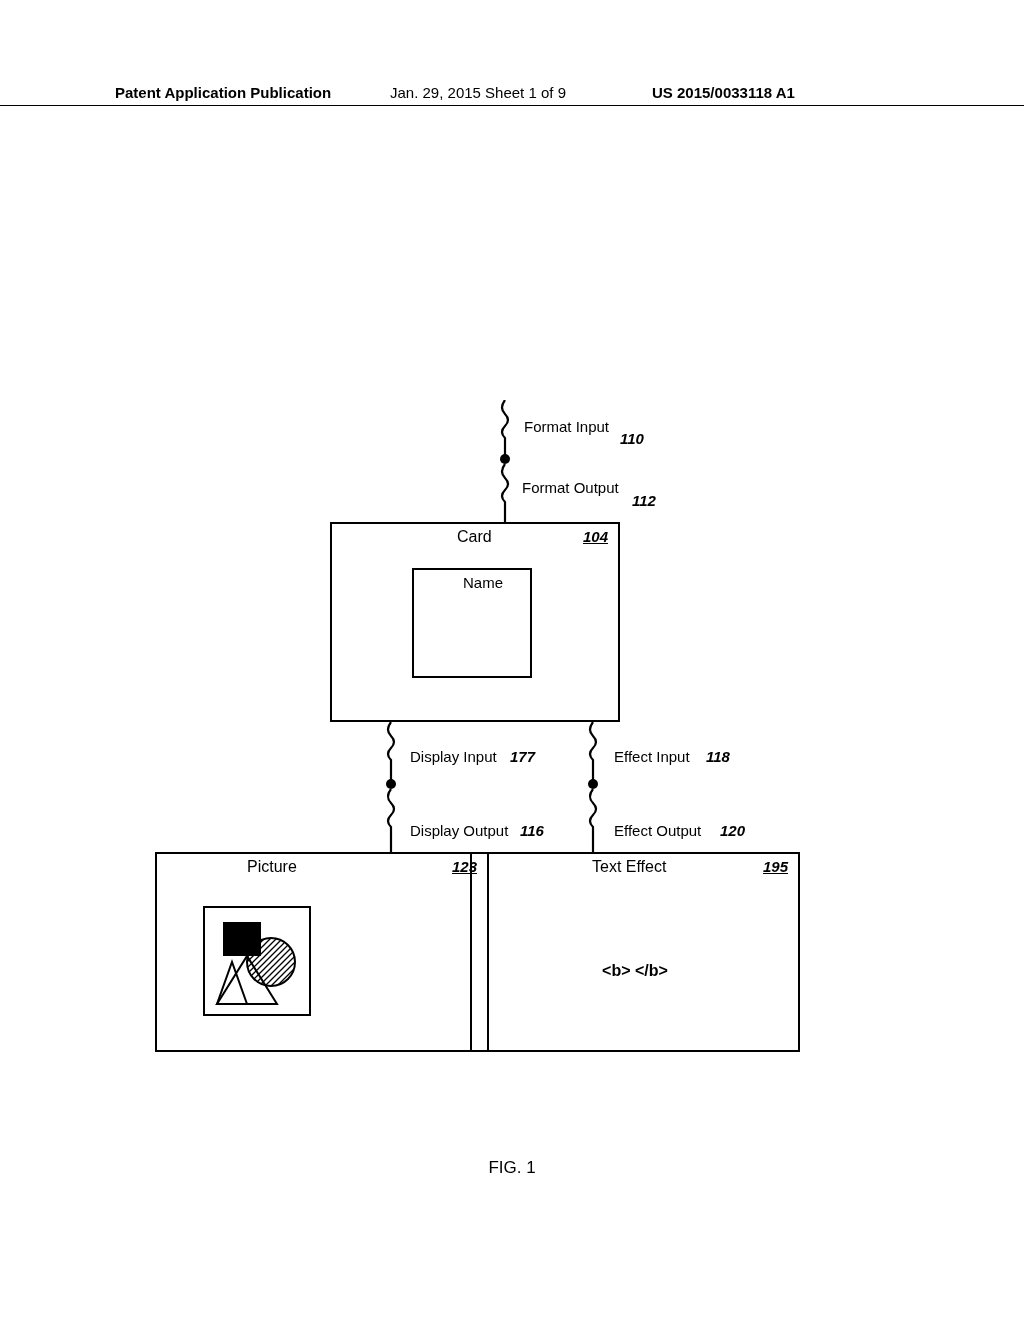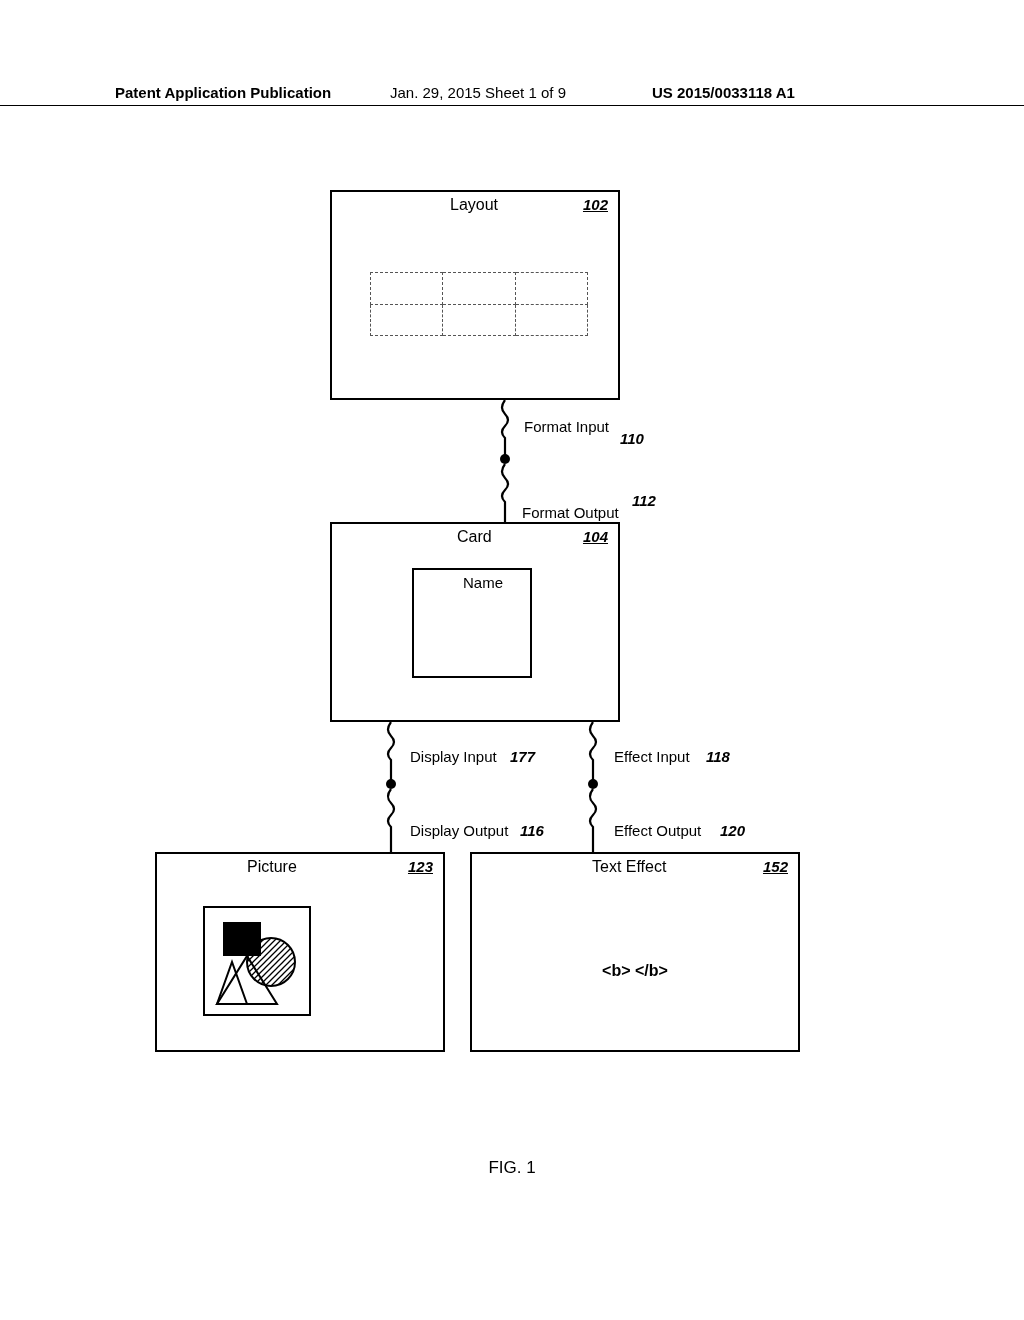--- a/index.html
+++ b/index.html
@@ -119,21 +119,21 @@
     right: 0;
     text-align: center;
     font-size: 15px;
     margin-left: 22px;
   }
 
   
   .picture-box {
     left: 155px;
     top: 852px;
-    width: 290px;
+    width: 334px;
     height: 200px;
   }
   .pic-inner {
     position: absolute;
     left: 46px;
     top: 52px;
     width: 108px;
     height: 110px;
     border: 2px solid #000;
   }
@@ -167,49 +167,29 @@
 <body>
 
 <div class="page">
 
   <div class="header">
     <span class="hdr-left">Patent Application Publication</span>
     <span class="hdr-mid">Jan. 29, 2015  Sheet 1 of 9</span>
     <span class="hdr-right">US 2015/0033118 A1</span>
   </div>
 
-  <div class="box layout-box">
-    <span class="box-title" style="left:118px;">Layout</span>
-    <span class="ref" style="right:10px; top:4px;">102</span>
-    <div class="layout-grid">
-      <table>
-        <tbody>
-            <tr>
-              <td></td>
-              <td></td>
-              <td></td>
-            </tr>
-        <tr>
-              <td></td>
-              <td></td>
-              <td></td>
-            </tr>
-      </tbody>
-        </table>
-    </div>
-  </div>
 
   <svg style="position:absolute; left:490px; top:400px; width:30px; height:122px;">
     <path d="M15 0 Q9 8 15 14 Q21 20 15 26 Q9 32 15 38 L15 55" stroke="#000" stroke-width="2.2" fill="none"></path>
     <circle cx="15" cy="59" r="5" fill="#000"></circle>
     <path d="M15 64 Q9 72 15 78 Q21 84 15 90 Q9 96 15 102 L15 122" stroke="#000" stroke-width="2.2" fill="none"></path>
   </svg>
   <span class="label" style="left:524px; top:418px;">Format Input</span>
   <span class="ref-plain" style="left:620px; top:418px;margin-top:12px;">110</span>
-  <span class="label" style="left:522px; top:504px;text-align:right;">Format Output</span>
+  <span class="label" style="left:522px; top:479px;text-align:right;">Format Output</span>
   <span class="ref-plain" style="left:632px; top:492px;">112</span>
 
   <div class="box card-box">
     <span class="box-title" style="left:125px;">Card</span>
     <span class="ref" style="right:10px; top:4px;">104</span>
     <div class="name-box">
       <span class="nlabel">Name</span>
     </div>
   </div>
 
@@ -246,19 +226,19 @@
         <rect x="18" y="14" width="38" height="34" fill="#000"></rect>
         <circle cx="66" cy="54" r="24" fill="url(#diag)" stroke="#000" stroke-width="2"></circle>
         <polygon points="42,96 12,96 27,54" fill="#fff" stroke="#000" stroke-width="2"></polygon>
         <polygon points="72,96 12,96 42,48" fill="none" stroke="#000" stroke-width="2"></polygon>
       </svg>
     </div>
   </div>
 
   <div class="box effect-box">
     <span class="box-title" style="left:120px;">Text Effect</span>
-    <span class="ref" style="right:10px; top:4px;">152</span>
+    <span class="ref" style="right:10px; top:4px;">195</span>
     <div class="effect-body">&lt;b&gt; &lt;/b&gt;</div>
   </div>
 
   <div class="fig">FIG. 1</div>
 
 </div>
 
 </body></html>

